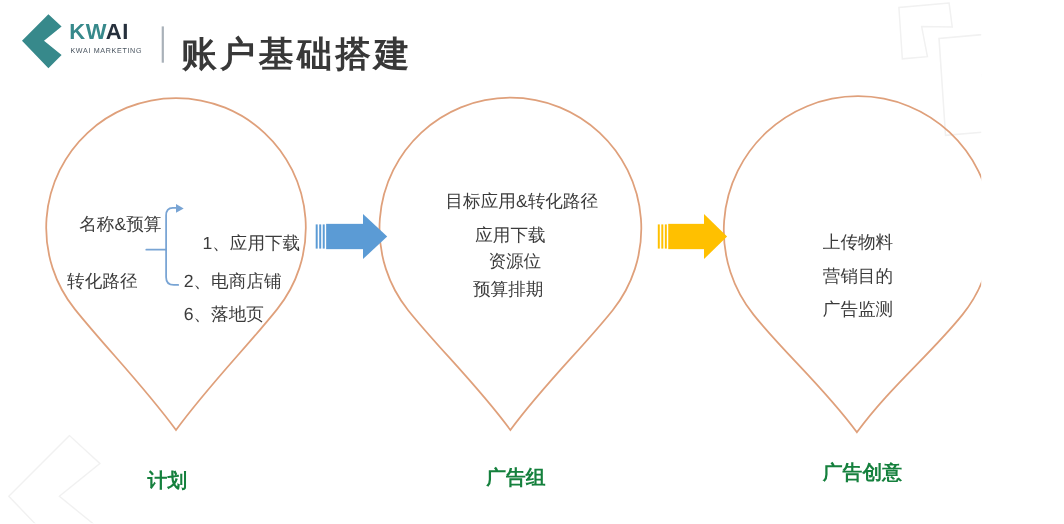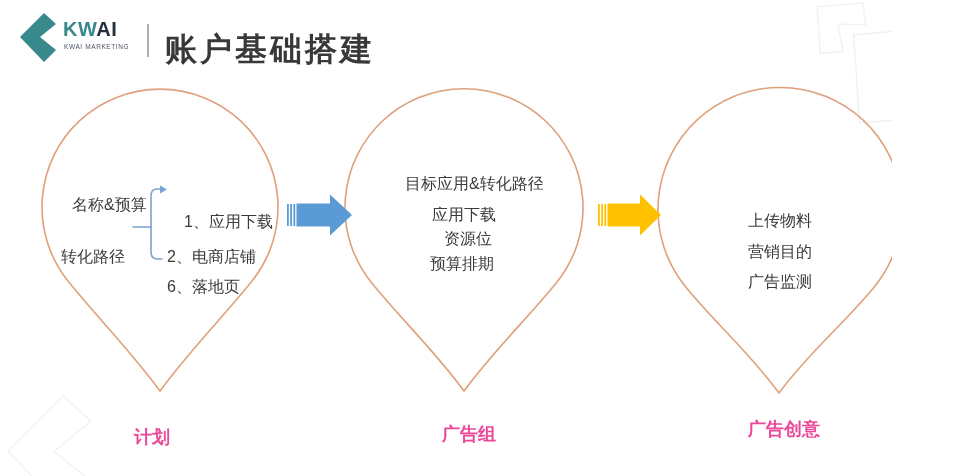--- a/index.html
+++ b/index.html
@@ -37,21 +37,21 @@
   }
 
   
   .t{
     position:absolute;
     font-size:16px;font-weight:400;color:#3b3b3b;
     white-space:nowrap;line-height:1.1;margin-top:29px;
   }
   .stage-label{
     position:absolute;
-    font-size:18px;font-weight:600;color:#ec4899;white-space:nowrap;
+    font-size:18px;font-weight:600;color:#15803d;white-space:nowrap;
   }
 </style>
 </head>
 <body>
 
 <div class="canvas">
 
   <svg class="art" width="967" height="476" viewBox="0 0 967 476">
 
     <g fill="none" stroke="#F1F1F1">

